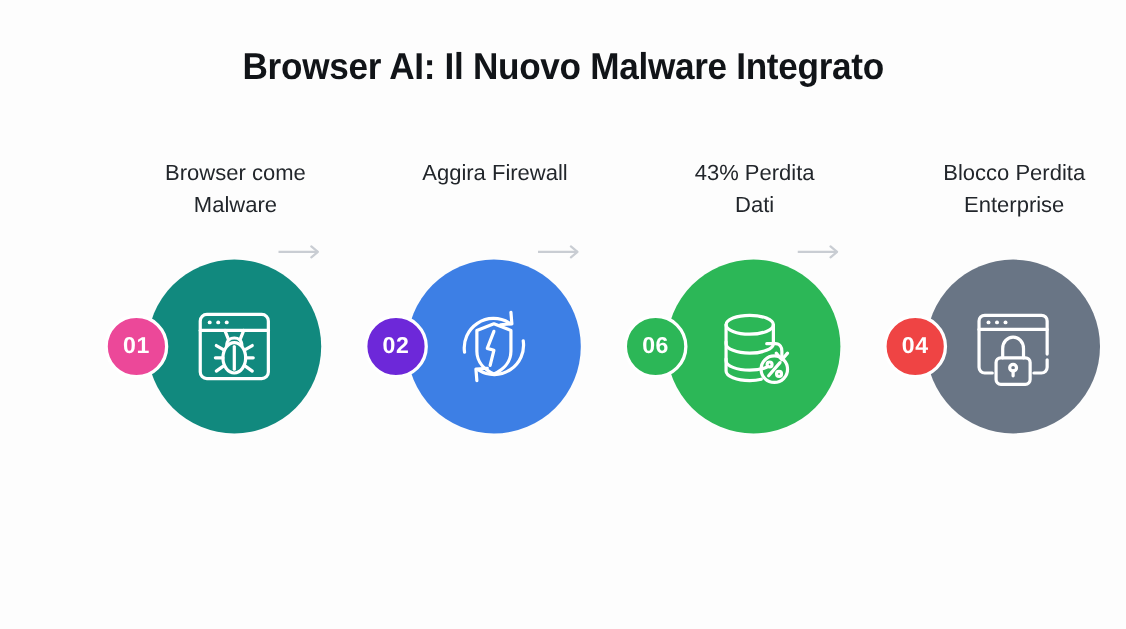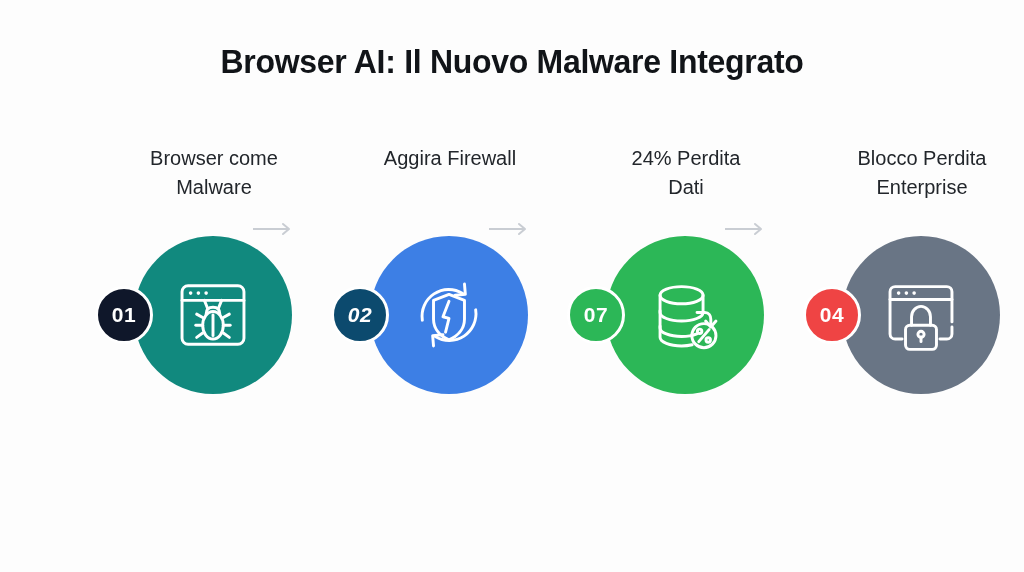--- a/index.html
+++ b/index.html
@@ -147,64 +147,64 @@
             <path d="M44 43 L40 33"></path>
             <path d="M56 43 L60 33"></path>
             <path d="M38 53 L31 49"></path>
             <path d="M38 62 L30 62"></path>
             <path d="M38 71 L31 76"></path>
             <path d="M62 53 L69 49"></path>
             <path d="M62 62 L70 62"></path>
             <path d="M62 71 L69 76"></path>
           </svg>
         </div>
-        <div class="badge" style="background-color: #0f172a;">01</div>
+        <div class="badge" style="background-color: #ec4899;">01</div>
       </div>
     </div>
 
     <div class="step">
       <div class="step-label">
         <div>Aggira Firewall</div>
       </div>
       <div class="circle-wrap">
         <div class="circle" style="background-color: rgb(61, 127, 229);">
           <svg class="icon-svg" viewBox="0 0 100 100" fill="none" stroke="#ffffff" stroke-width="3.4" stroke-linecap="round" stroke-linejoin="round">
               <path d="M50 26 L68 33 L68 55 C68 67 59 75 50 79 C41 75 32 67 32 55 L32 33 Z"></path>
               <path d="M50 34 L43 52 L50 54 L46 70"></path>
               <path d="M19 56 A31 31 0 0 1 66 25"></path>
               <path d="M81 44 A31 31 0 0 1 34 75"></path>
               <polyline points="68,14 69,26 57,27"></polyline>
               <polyline points="32,86 31,74 43,73"></polyline>
           </svg>
         </div>
-        <div class="badge" style="background-color: #0c4a6e; font-style: italic;">02</div>
-      </div>
-    </div>
-
-    <div class="step">
-      <div class="step-label">
-        <div>24% Perdita</div>
+        <div class="badge" style="background-color: #6d28d9;">02</div>
+      </div>
+    </div>
+
+    <div class="step">
+      <div class="step-label">
+        <div>43% Perdita</div>
         <div>Dati</div>
       </div>
       <div class="circle-wrap">
         <div class="circle" style="background-color: rgb(44, 183, 87);">
           <svg class="icon-svg" viewBox="0 0 100 100" fill="none" stroke="#ffffff" stroke-width="3.4" stroke-linecap="round" stroke-linejoin="round">
             <ellipse cx="46" cy="27" rx="25" ry="10"></ellipse>
             <path d="M21 27 L21 47 C21 52.5 32.2 57 46 57 C59.8 57 71 52.5 71 47 L71 27"></path>
             <path d="M21 45 L21 65 C21 70.5 32.2 75 46 75 C53 75 59.3 73.8 63.8 71.9"></path>
             <path d="M21 63 L21 76 C21 81.5 32.2 86 46 86 C50.5 86 54.7 85.5 58.3 84.6"></path>
             <path d="M64 47 L73 47 C78 47 80 51 80 55 L80 62"></path>
             <polyline points="74,57 80,64 86,57"></polyline>
             <circle cx="72" cy="74" r="14"></circle>
             <circle cx="67" cy="69" r="2.6"></circle>
             <circle cx="77" cy="79" r="2.6"></circle>
             <line x1="78" y1="67" x2="66" y2="81"></line>
           </svg>
         </div>
-        <div class="badge" style="background-color: rgb(44, 183, 87);">07</div>
+        <div class="badge" style="background-color: rgb(44, 183, 87);">06</div>
       </div>
     </div>
 
     <div class="step">
       <div class="step-label">
         <div>Blocco Perdita</div>
         <div>Enterprise</div>
       </div>
       <div class="circle-wrap">
         <div class="circle" style="background-color: rgb(105, 117, 133);">

